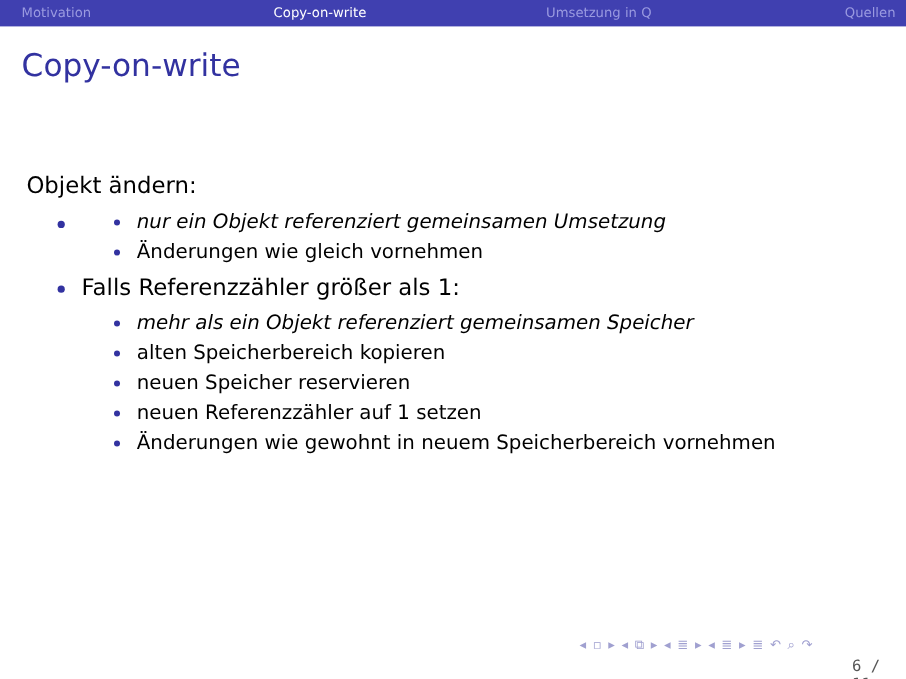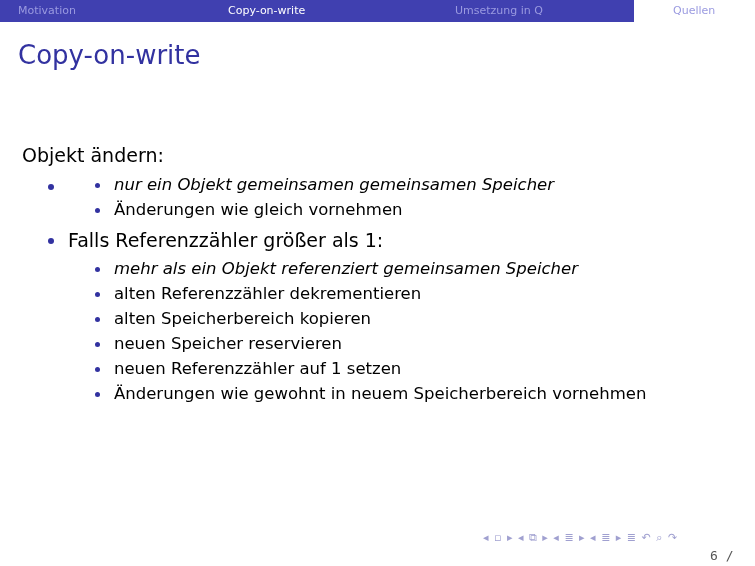--- a/index.html
+++ b/index.html
@@ -1,17 +1,17 @@
 <!DOCTYPE html>
 <html><head>
 <meta charset="utf-8">
 <style>
   html, body { margin: 0; padding: 0; }
   body { width: 755px; height: 566px; background: #ffffff; position: relative; overflow: hidden; font-family: "DejaVu Sans", sans-serif; color: #000; }
-  .navbar { position: absolute; left: 0; top: 0; width: 634px; height: 22px; background: #4040b0; }
+  .navbar { position: absolute; left: 0; top: 0; width: 755px; height: 22px; background: #4040b0; }
   .nav-item { position: absolute; top: 4px; font-size: 11px; color: #9a9ae0; white-space: nowrap; }
   .nav-item.active { color: #ffffff; }
   .title { position: absolute; left: 18px; top: 40px; font-size: 26px; color: #3232a0; }
   .content { position: absolute; left: 22px; top: 144px; }
   .lead { font-size: 19px; margin: 0; height: 27px; }
   ul { list-style: none; margin: 0; padding: 0; }
   .l1 > li { position: relative; padding-left: 46px; font-size: 19px; line-height: 29px; }
   .l1 > li > .b1 { position: absolute; left: 26px; top: 12px; width: 6px; height: 6px; border-radius: 50%; background: #3232a0; }
   .l2 { margin-top: 1px; margin-bottom: 4px; }
   .l2 > li { position: relative; padding-left: 92px; font-size: 16.5px; line-height: 25px; margin-left: -46px; }
@@ -20,41 +20,40 @@
   .navsyms { position: absolute; left: 483px; top: 531px; font-size: 11px; color: #a0a0d0; letter-spacing: 1px; white-space: nowrap; }
   .pagenum { position: absolute; left: 710px; top: 548px; font-family: "DejaVu Sans Mono", monospace; font-size: 13px; color: #555; }
 </style>
 </head>
 <body>
 
 <div class="navbar">
   <span class="nav-item" style="left:18px">Motivation</span>
   <span class="nav-item active" style="left:228px">Copy-on-write</span>
   <span class="nav-item" style="left:455px">Umsetzung in Q</span>
-  <span class="nav-item" style="left:673px">Quellen</span>
+  <span class="nav-item" style="left:704px">Quellen</span>
 </div>
 
 <div class="title">Copy-on-write</div>
 
 <div class="content">
   <p class="lead">Objekt ändern:</p>
   <ul class="l1">
     <li>
       <span class="b1"></span>
       <ul class="l2">
-        <li><span class="b2"></span><span class="it">nur ein Objekt gemeinsamen gemeinsamen Speicher</span></li>
+        <li><span class="b2"></span><span class="it">nur ein Objekt referenziert gemeinsamen Umsetzung</span></li>
         <li><span class="b2"></span><span>Änderungen wie gleich vornehmen</span></li>
       </ul>
     </li>
     <li>
       <span class="b1"></span>
       <span>Falls Referenzzähler größer als 1:</span>
       <ul class="l2">
         <li><span class="b2"></span><span class="it">mehr als ein Objekt referenziert gemeinsamen Speicher</span></li>
-        <li><span class="b2"></span><span>alten Referenzzähler dekrementieren</span></li>
         <li><span class="b2"></span><span>alten Speicherbereich kopieren</span></li>
         <li><span class="b2"></span><span>neuen Speicher reservieren</span></li>
         <li><span class="b2"></span><span>neuen Referenzzähler auf 1 setzen</span></li>
         <li><span class="b2"></span><span>Änderungen wie gewohnt in neuem Speicherbereich vornehmen</span></li>
       </ul>
     </li>
   </ul>
 </div>
 
 <div class="navsyms">◂ ▫ ▸ ◂ ⧉ ▸ ◂ ≣ ▸ ◂ ≣ ▸   ≣   ↶ ⌕ ↷</div>

